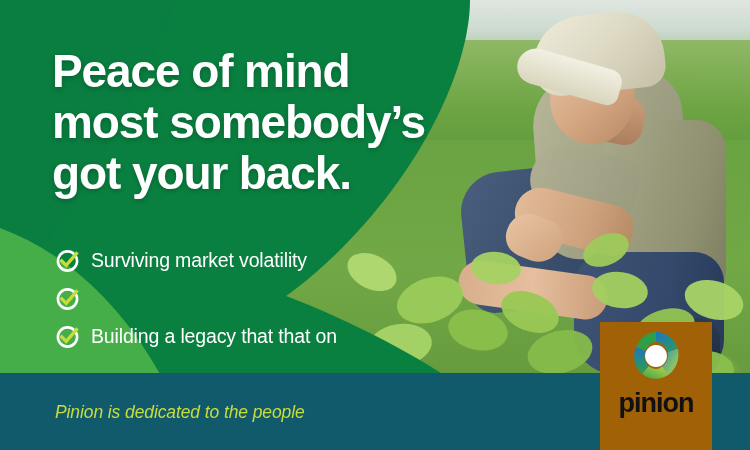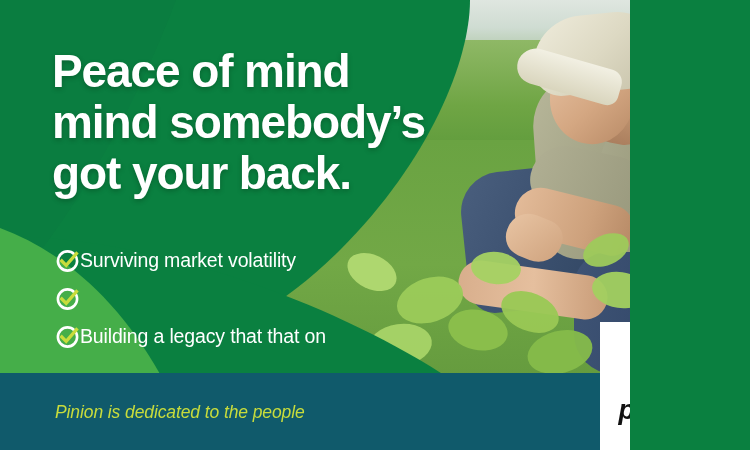--- a/index.html
+++ b/index.html
@@ -2,21 +2,21 @@
 <html><head>
 <meta charset="utf-8">
 <style>
   * { margin:0; padding:0; box-sizing:border-box; }
   html,body { width:750px; height:450px; overflow:hidden; }
   body {
     font-family:"Liberation Sans", sans-serif;
     background:#0a8040;
     position:relative;
   }
-  #stage { position:absolute; inset:0; width:630px; height:450px; overflow:hidden; }
+  #stage { position:absolute; inset:0; width:750px; height:450px; overflow:hidden; }
 
   
   .photo { position:absolute; inset:0; }
   .sky {
     position:absolute; left:0; top:0; width:750px; height:46px;
     background:linear-gradient(#dfe6e0 0%, #cfdcd2 60%, #b9ceb4 100%);
   }
   .field-far {
     position:absolute; left:0; top:40px; width:750px; height:120px;
     background:
@@ -130,21 +130,21 @@
     line-height:1.11;
     font-weight:bold;
     letter-spacing:-1.1px;
     text-shadow:0 2px 5px rgba(0,40,15,.32);
   }
   .headline .hl { display:block; white-space:nowrap; }
 
   
   .bullets { position:absolute; left:55px; top:248px; width:430px; }
   .bullet {
-    display:flex; align-items:center; 
+    display:flex; align-items:center; gap:11px;
     margin-bottom:13px; height:25px;
   }
   .check { width:25px; height:25px; flex:0 0 25px; position:relative; }
   .bullet-text {
     color:#ffffff; font-size:19.5px; letter-spacing:-0.15px;
     white-space:nowrap; line-height:1;
   }
 
   
   .teal {
@@ -154,24 +154,23 @@
   .tagline {
     position:absolute; left:55px; top:400px; width:520px;
     color:#c8dc3c; font-style:italic; font-size:17.5px;
     line-height:1.42; letter-spacing:-0.1px;
   }
   .tagline span { display:block; white-space:nowrap; }
 
   
   .logocard {
     position:absolute; left:600px; top:322px; width:112px; height:128px;
-    background:#ffffff;
+    background:#a16207;
     display:flex; flex-direction:column; align-items:center;
-    padding-top:14px;
-    font-style:italic;
+    padding-top:7px;
   }
   .logomark { width:52px; height:52px; }
   .logoword {
     margin-top:9px; font-size:27px; font-weight:bold;
     color:#111111; letter-spacing:-1px; line-height:1;
   }
 </style>
 </head>
 <body>
 
@@ -233,21 +232,21 @@
       <path d="M0,236 C150,236 330,300 452,380 L0,380 Z" fill="#0a8040"></path>
 
       <path d="M0,0 L176,0 C140,96 80,212 0,300 Z" fill="#0b7a3f" opacity="0.55"></path>
 
       <path d="M0,228 C64,252 118,300 160,374 L0,374 Z" fill="#45ae49"></path>
     </svg>
   </div>
 
   <div class="headline">
     <span class="hl">Peace of mind</span>
-    <span class="hl">mind somebody’s</span>
+    <span class="hl">most somebody’s</span>
     <span class="hl">got your back.</span>
   </div>
 
   <div class="bullets">
     <div class="bullet">
       <span class="check">
         <svg viewBox="0 0 25 25" width="25" height="25">
           <circle cx="12.5" cy="13" r="9.6" fill="none" stroke="#ffffff" stroke-width="2.6"></circle>
           <path d="M6.8 12.9 L11.2 17.3 L21.4 5.6" fill="none" stroke="#c8dc3c" stroke-width="3.3" stroke-linecap="square" stroke-linejoin="miter"></path>
         </svg>

